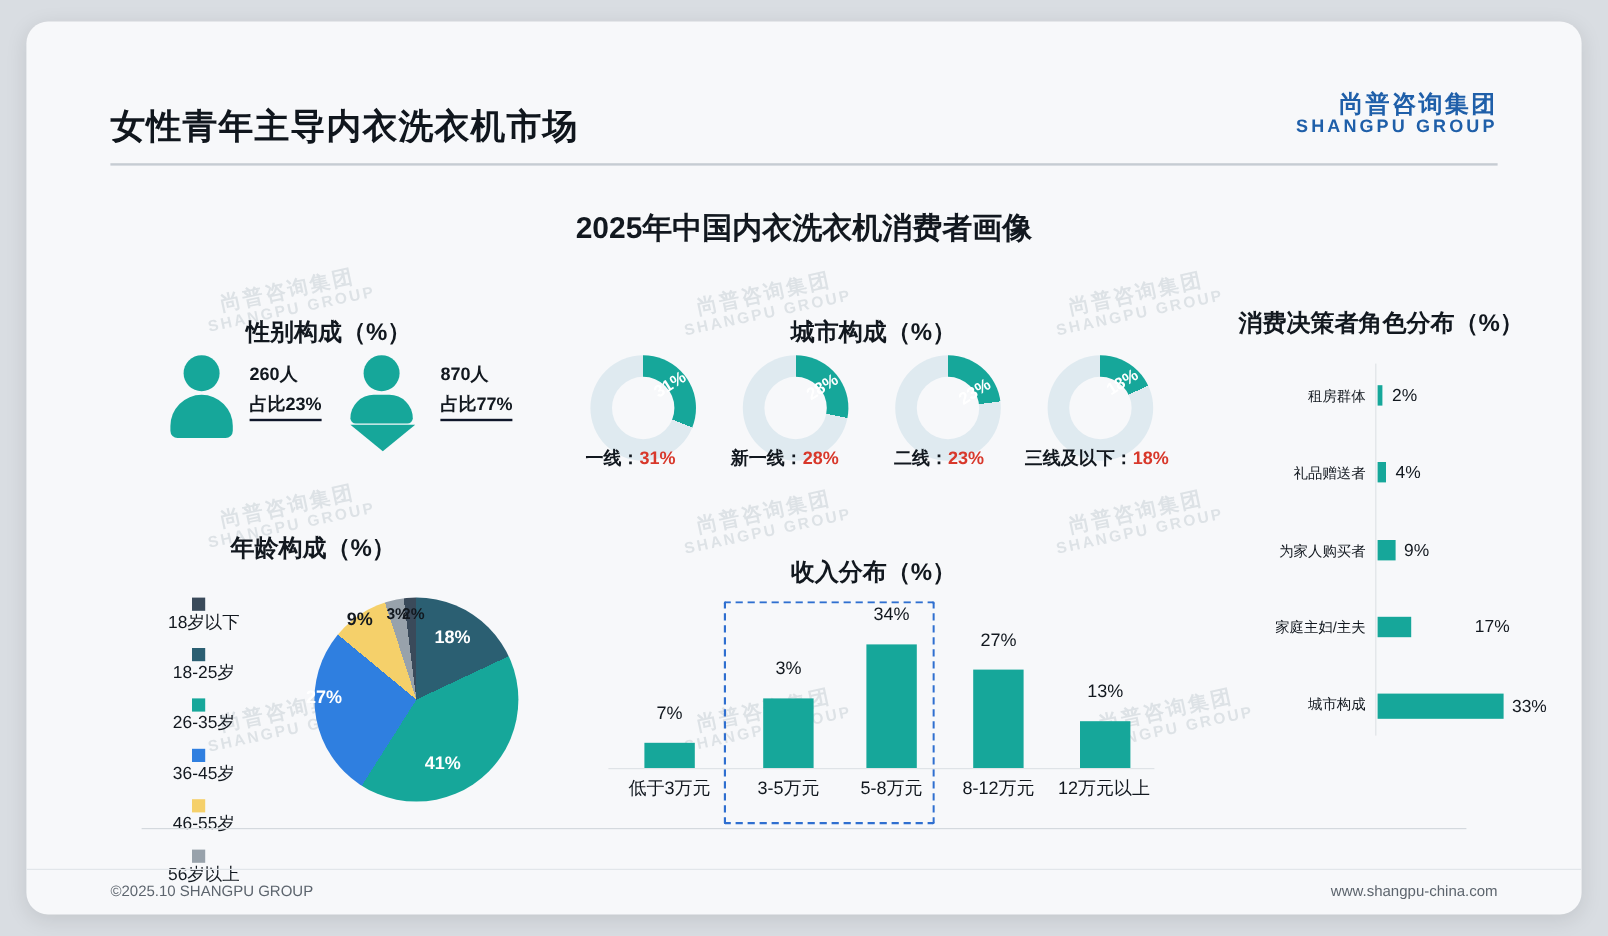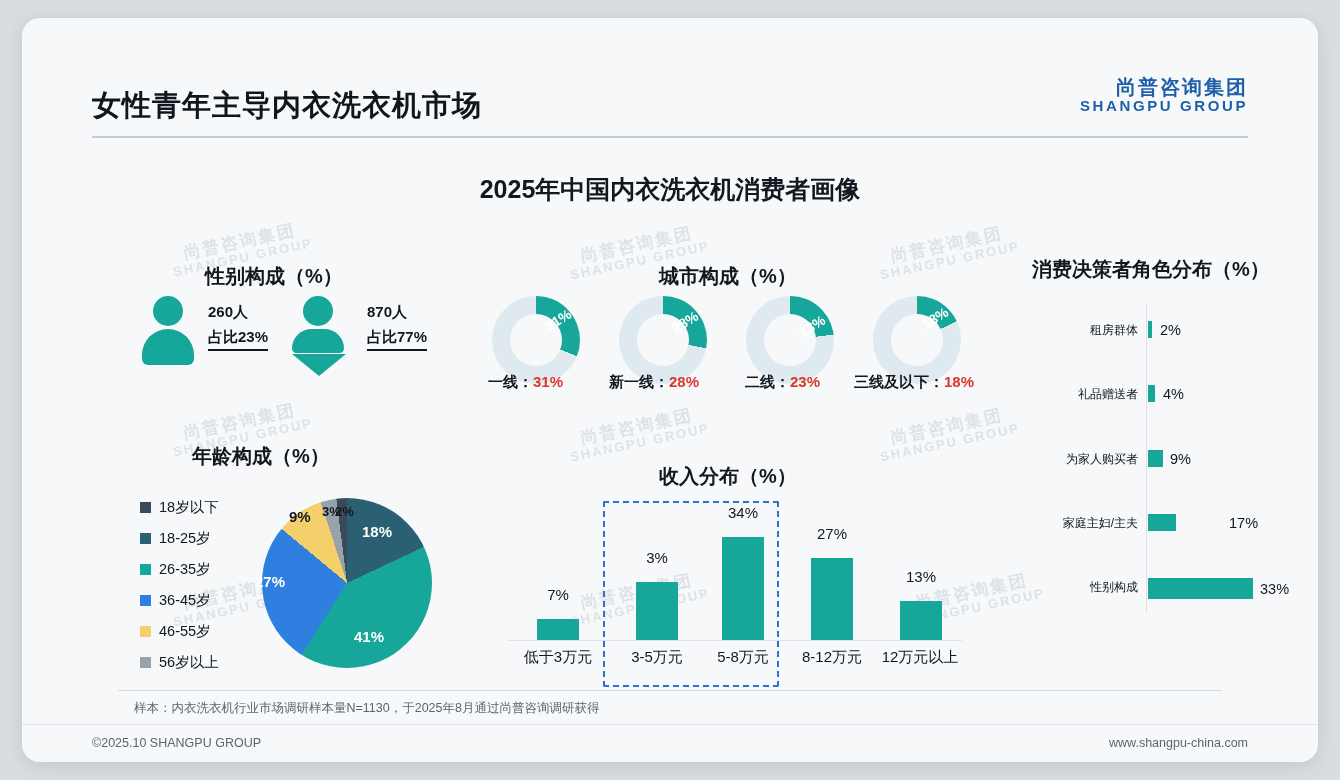--- a/index.html
+++ b/index.html
@@ -170,20 +170,21 @@
   
   .legend {
     position: absolute;
   }
   .legend-item {
     display: flex;
     align-items: center;
     margin-bottom: 12px;
     font-size: 14.5px;
     color: #12181f;
+    flex-direction: column;
   }
   .legend-item .sw {
     width: 11px; height: 11px;
     margin-right: 8px;
   }
   .pie {
     position: absolute;
     width: 170px; height: 170px;
     border-radius: 50%;
   }
@@ -464,24 +465,23 @@
     <div class="hbar-val" style="left:1141px; top:368px;">4%</div>
 
     <div class="hbar-lbl" style="left:996px; top:433px;">为家人购买者</div>
     <div class="hbar" style="left:1126px; top:432px; width:15px;"></div>
     <div class="hbar-val" style="left:1148px; top:433px;">9%</div>
 
     <div class="hbar-lbl" style="left:996px; top:497px;">家庭主妇/主夫</div>
     <div class="hbar" style="left:1126px; top:496px; width:28px;"></div>
     <div class="hbar-val" style="left:1162px; top:497px;margin-left:45px;">17%</div>
 
-    <div class="hbar-lbl" style="left:996px; top:561px;">性别构成</div>
+    <div class="hbar-lbl" style="left:996px; top:561px;">城市构成</div>
     <div class="hbar" style="left:1126px; top:560px; width:105px; height:21px;"></div>
     <div class="hbar-val" style="left:1238px; top:563px;">33%</div>
 
     <div class="note-rule"></div>
-    <div class="note">样本：内衣洗衣机行业市场调研样本量N=1130，于2025年8月通过尚普咨询调研获得</div>
     <div class="foot-rule"></div>
     <div class="copy">©2025.10 SHANGPU GROUP</div>
     <div class="site">www.shangpu-china.com</div>
 
   </div>
 </div>
 
 </body></html>

